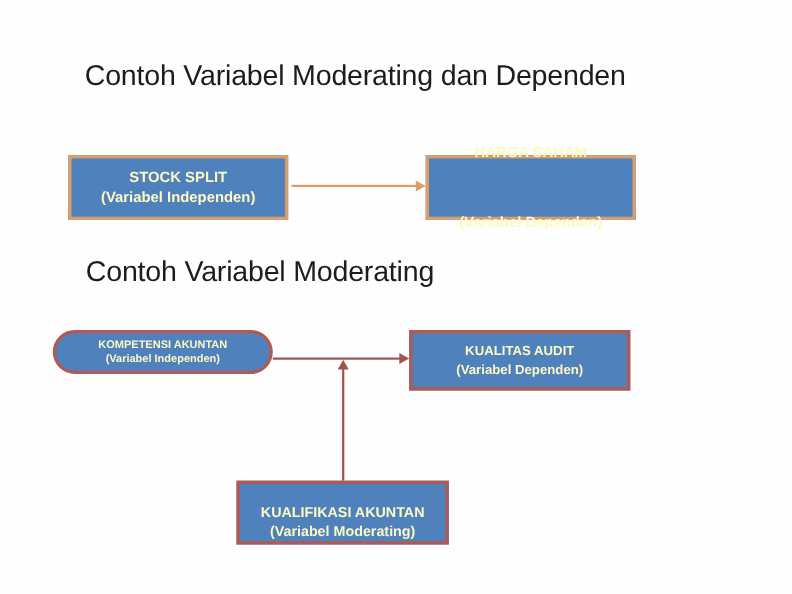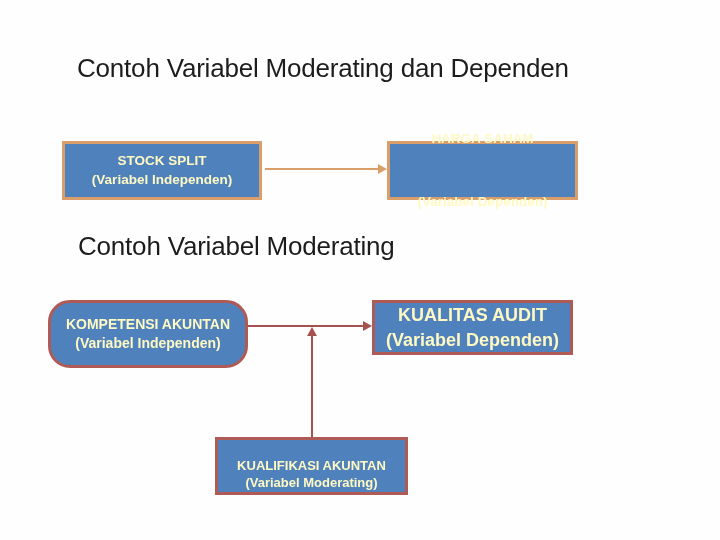--- a/index.html
+++ b/index.html
@@ -38,22 +38,22 @@
     text-align: center;
     color: #fef9c3;
     font-weight: 700;
     line-height: 1.35;
   }
   .border-orange { border: 3px solid #D99E6A; }
   .border-red    { border: 3px solid #AF5A55; }
 
   .box-tl { left: 62px;  top: 141px; width: 200px; height: 59px; font-size: 13.5px; }
   .box-tr { left: 387px; top: 141px; width: 191px; height: 59px; font-size: 13.5px; gap: 44px; }
-  .box-bl { left: 48px;  top: 300px; width: 200px; height: 68px; font-size: 14px; border-radius: 22px; }
-  .box-br { left: 372px; top: 300px; width: 201px; height: 55px; font-size: 18px; }
+  .box-bl { left: 48px;  top: 300px; width: 200px; height: 40px; font-size: 10px; border-radius: 22px; }
+  .box-br { left: 372px; top: 300px; width: 201px; height: 55px; font-size: 12px; }
   .box-bm { left: 215px; top: 437px; width: 193px; height: 58px; font-size: 13px; justify-content: flex-end; }
 
   .connector {
     position: absolute;
   }
   .line-h { height: 2px; }
   .line-v { width: 2px; }
   .conn-orange { background: #D99E6A; }
   .conn-red    { background: #A5524E; }
 

